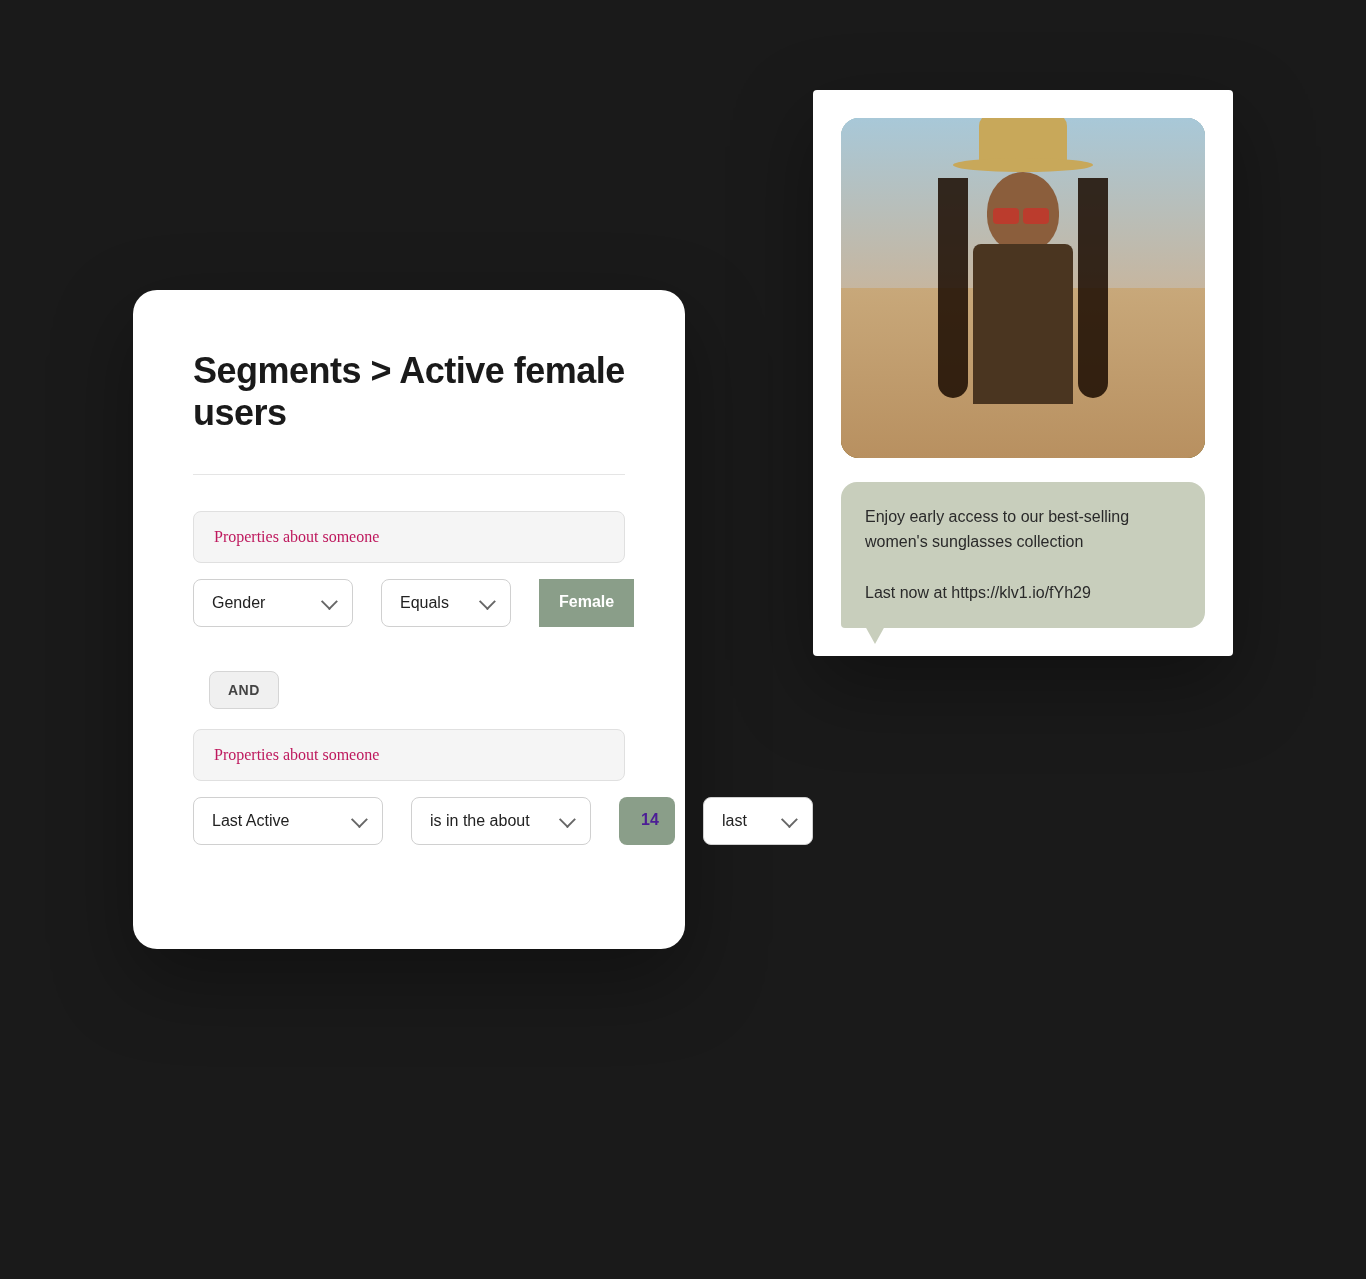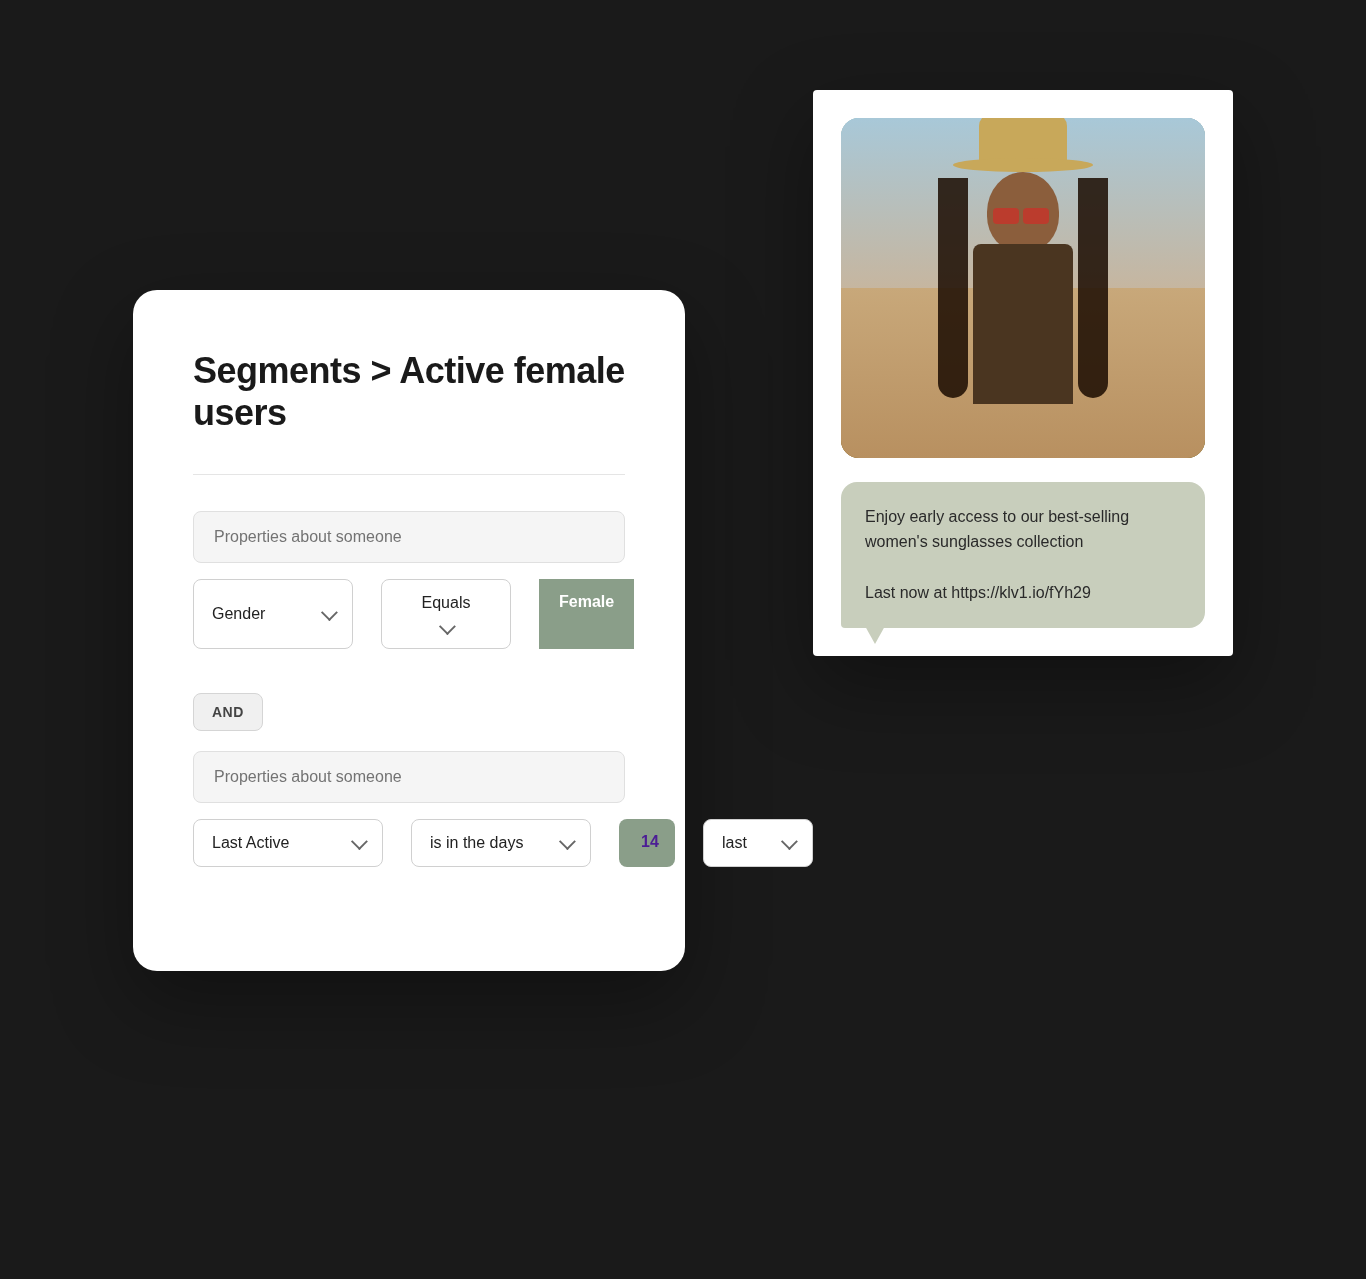--- a/index.html
+++ b/index.html
@@ -51,23 +51,24 @@
     .condition-block {
       margin-bottom: 24px;
     }
 
     .condition-label {
       background: #f5f5f5;
       border: 1px solid #e0e0e0;
       border-radius: 8px;
       padding: 16px 20px;
       font-size: 16px;
-      color: #737373;
+      color: #be185d;
       margin-bottom: 16px;
       display: block;
+      font-family: Liberation Serif, serif;
     }
 
     .condition-row {
       display: flex;
       gap: 28px;
       flex-wrap: nowrap;
     }
 
     .dropdown {
       display: flex;
@@ -83,21 +84,20 @@
       gap: 10px;
       white-space: nowrap;
     }
 
     .dropdown-gender {
       min-width: 160px;
     }
 
     .dropdown-equals {
       min-width: 130px;
-      flex-direction: column;
     }
 
     .dropdown-last-active {
       min-width: 190px;
     }
 
     .dropdown-is-in-last {
       min-width: 180px;
     }
 
@@ -137,21 +137,21 @@
 
     .and-badge {
       display: inline-block;
       background: #f0f0f0;
       border: 1px solid #d5d5d5;
       border-radius: 8px;
       padding: 10px 18px;
       font-size: 14px;
       font-weight: 700;
       color: #444;
-      margin: 20px 0;
+      margin: 20px 16px;
       letter-spacing: 0.5px;
     }
 
     
     .phone-card {
       position: absolute;
       right: 0;
       top: 0;
       width: 420px;
       background: #ffffff;
@@ -344,21 +344,21 @@
     </div>
 
     <div class="condition-block">
       <span class="condition-label">Properties about someone</span>
       <div class="condition-row">
         <div class="dropdown dropdown-last-active">
           <span>Last Active</span>
           <span class="chevron"></span>
         </div>
         <div class="dropdown dropdown-is-in-last">
-          <span>is in the days</span>
+          <span>is in the about</span>
           <span class="chevron"></span>
         </div>
         <div class="value-badge-number">14</div>
         <div class="dropdown dropdown-days">
           <span>last</span>
           <span class="chevron"></span>
         </div>
       </div>
     </div>
   </div>

